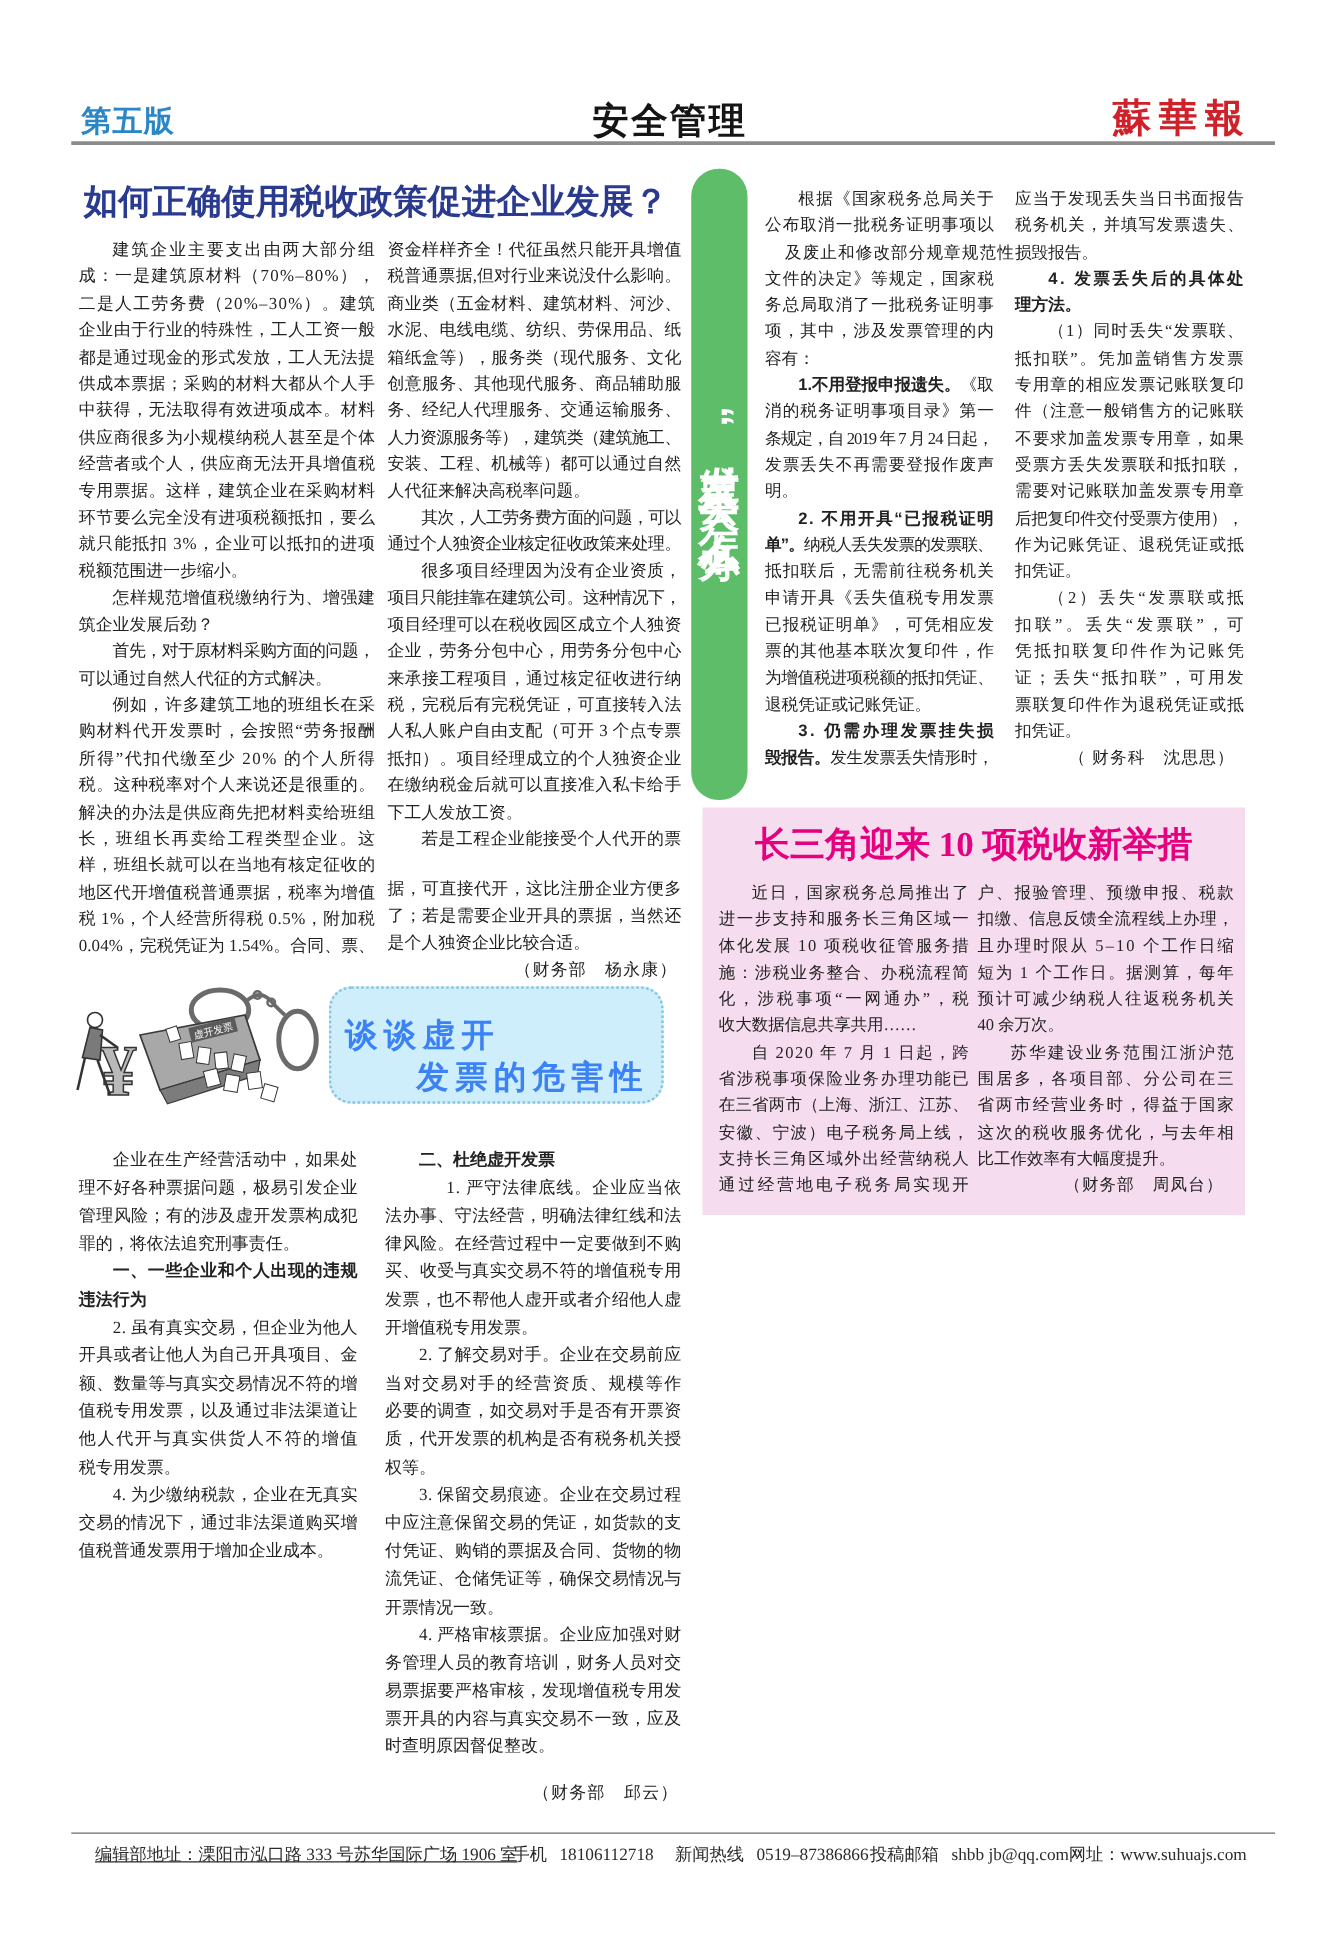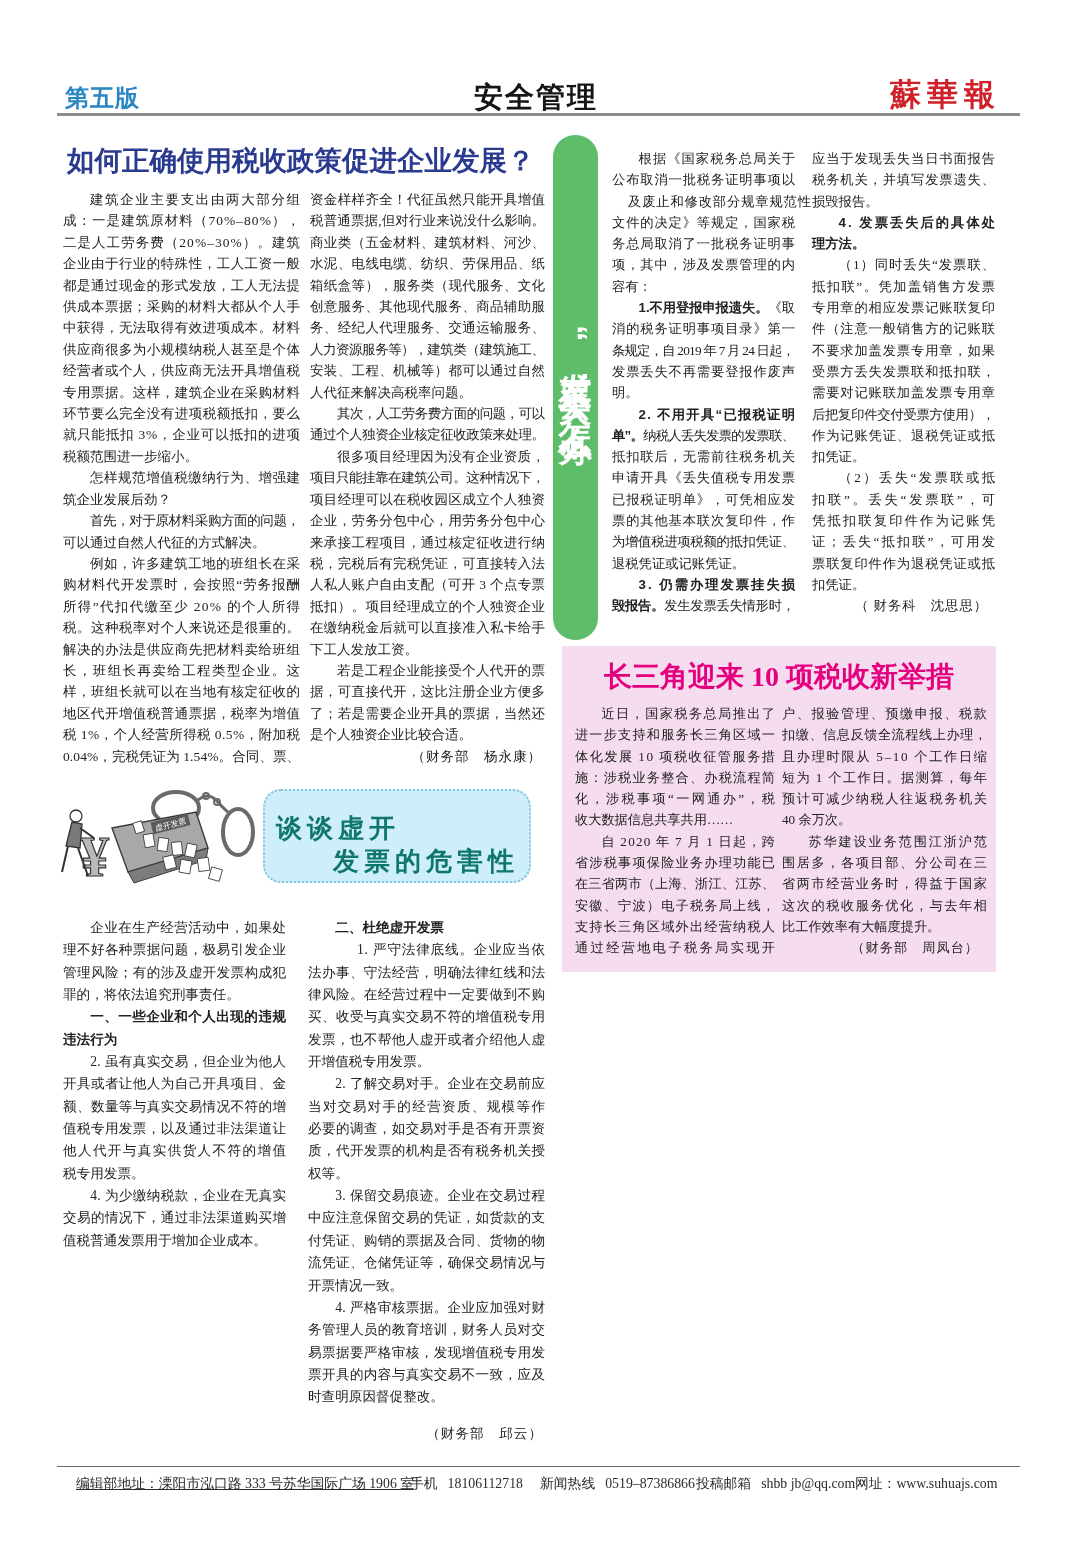--- a/index.html
+++ b/index.html
@@ -18,21 +18,21 @@
 .a2{font-size:13.3px;line-height:21.3px;}
 .a3{font-size:13.2px;line-height:21.3px;}
 .a4{font-size:13.6px;line-height:22.35px;}
 .byline{text-align:right;white-space:nowrap;letter-spacing:1px;}
 .banner{left:553px;top:135px;width:45px;height:505px;border-radius:22px;background:#5dbd69;display:flex;align-items:center;justify-content:center;}
 .banner-text{writing-mode:vertical-rl;font-family:"Liberation Sans","DejaVu Sans",sans-serif;font-size:33px;font-weight:bold;color:#ffffff;letter-spacing:6px;line-height:45px;white-space:nowrap;}
 .pinkbox{left:562px;top:646px;width:434px;height:326px;background:#f6dcef;}
 .pinktitle{left:562px;top:659px;width:434px;text-align:center;font-size:28px;line-height:36px;font-weight:bold;color:#e4007f;white-space:nowrap;}
 .illus{left:60px;top:782px;width:200px;height:102px;}
 .bluebox{left:263px;top:789px;width:268px;height:94px;box-sizing:border-box;background:#cdeefa;border:2px dotted #86c3df;border-radius:18px;}
-.bluetitle{font-family:"Liberation Sans","DejaVu Sans",sans-serif;font-size:26px;line-height:30px;font-weight:bold;color:#0f766e;letter-spacing:5px;white-space:nowrap;}
+.bluetitle{font-family:"Liberation Sans","DejaVu Sans",sans-serif;font-size:26px;line-height:30px;font-weight:bold;color:#3b82f6;letter-spacing:5px;white-space:nowrap;}
 .bt1{left:276px;top:813px;}
 .bt2{left:333px;top:846px;}
 .footer-rule{left:57px;top:1466px;width:963px;height:1px;background:#6a6a6a;}
 .foot{top:1474px;font-size:13.8px;line-height:20px;color:#2a2a2a;white-space:nowrap;}
 .foot .gap{display:inline-block;width:10px;}
 </style>
 </head>
 <body>
 
 <div class="abs sans edition">第五版</div>
@@ -105,21 +105,21 @@
         <div class="line" style="letter-spacing: 0.34375px;"><span class="t">企业，劳务分包中心，用劳务分包中心</span></div>
         <div class="line" style="letter-spacing: 0.34375px;"><span class="t">来承接工程项目，通过核定征收进行纳</span></div>
         <div class="line" style="letter-spacing: 0.34375px;"><span class="t">税，完税后有完税凭证，可直接转入法</span></div>
         <div class="line" style="letter-spacing: 0.305556px;"><span class="t">人私人账户自由支配（可开 3 个点专票</span></div>
         <div class="line" style="letter-spacing: 0.34375px;"><span class="t">抵扣）。项目经理成立的个人独资企业</span></div>
         <div class="line" style="letter-spacing: 0.34375px;"><span class="t">在缴纳税金后就可以直接准入私卡给手</span></div>
         <div class="line last"><span class="t">下工人发放工资。</span></div>
       </div>
       <div class="para">
         <div class="line" style="padding-left: 2em; letter-spacing: 0.392857px;"><span class="t">若是工程企业能接受个人代开的票</span></div>
-        <div class="line" style="letter-spacing: 0.34375px;"><span class="t">据，可直接代开，这比注册企业方便多</span></div>
+        <div class="line" style="letter-spacing: 0.34375px; margin-top: 19px;"><span class="t">据，可直接代开，这比注册企业方便多</span></div>
         <div class="line" style="letter-spacing: 0.34375px;"><span class="t">了；若是需要企业开具的票据，当然还</span></div>
         <div class="line last"><span class="t">是个人独资企业比较合适。</span></div>
       </div>
     </div>
   <div class="byline" style="padding-right:3px;">（财务部　杨永康）</div>
 </div>
 
 <div class="abs banner">
   <div class="banner-text">“发票丢失”怎么办？</div>
 </div>

